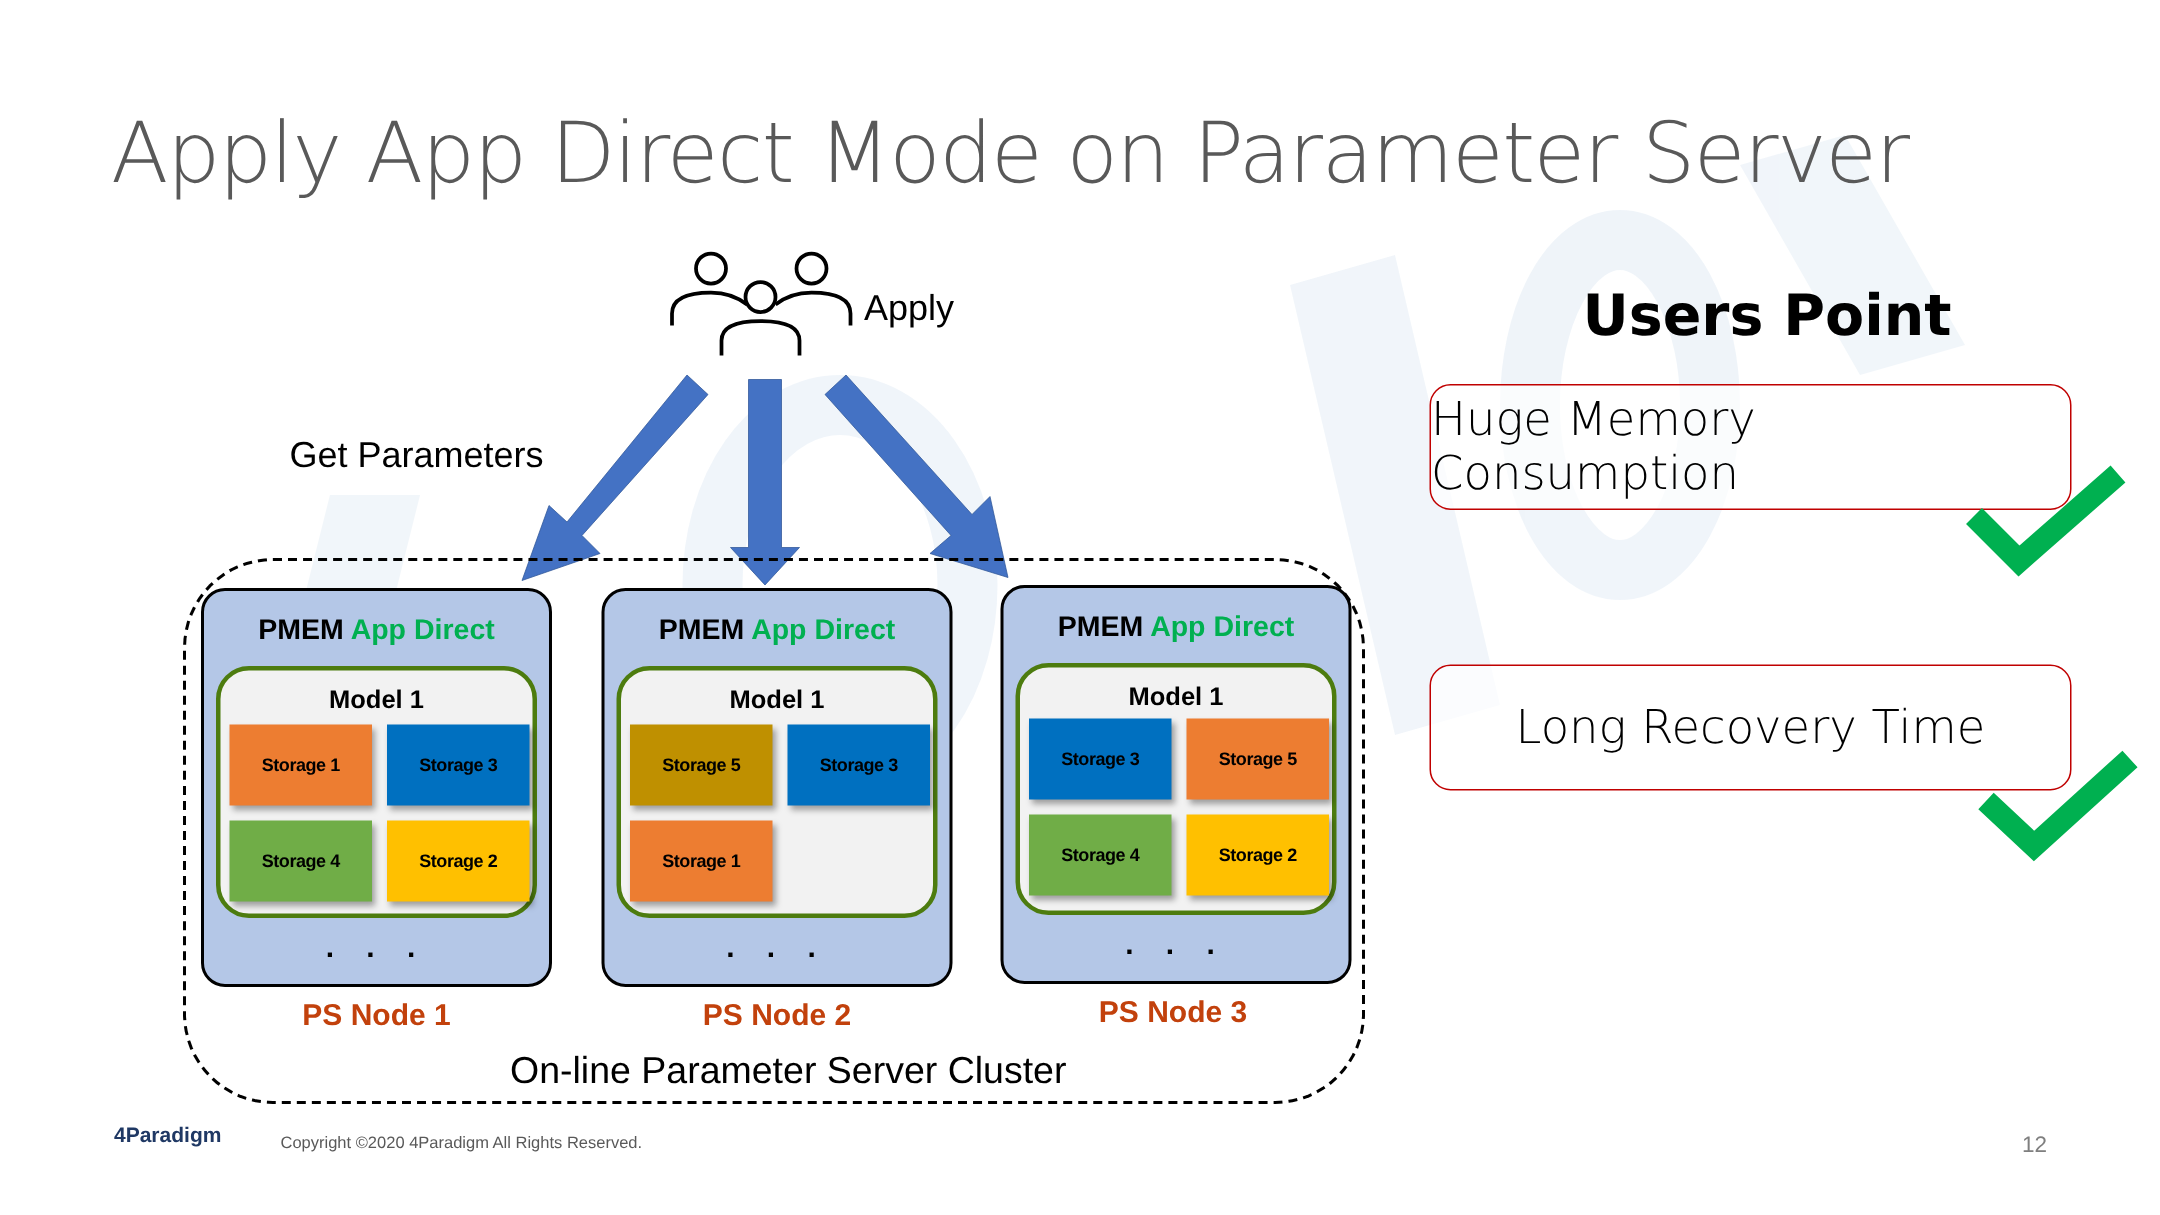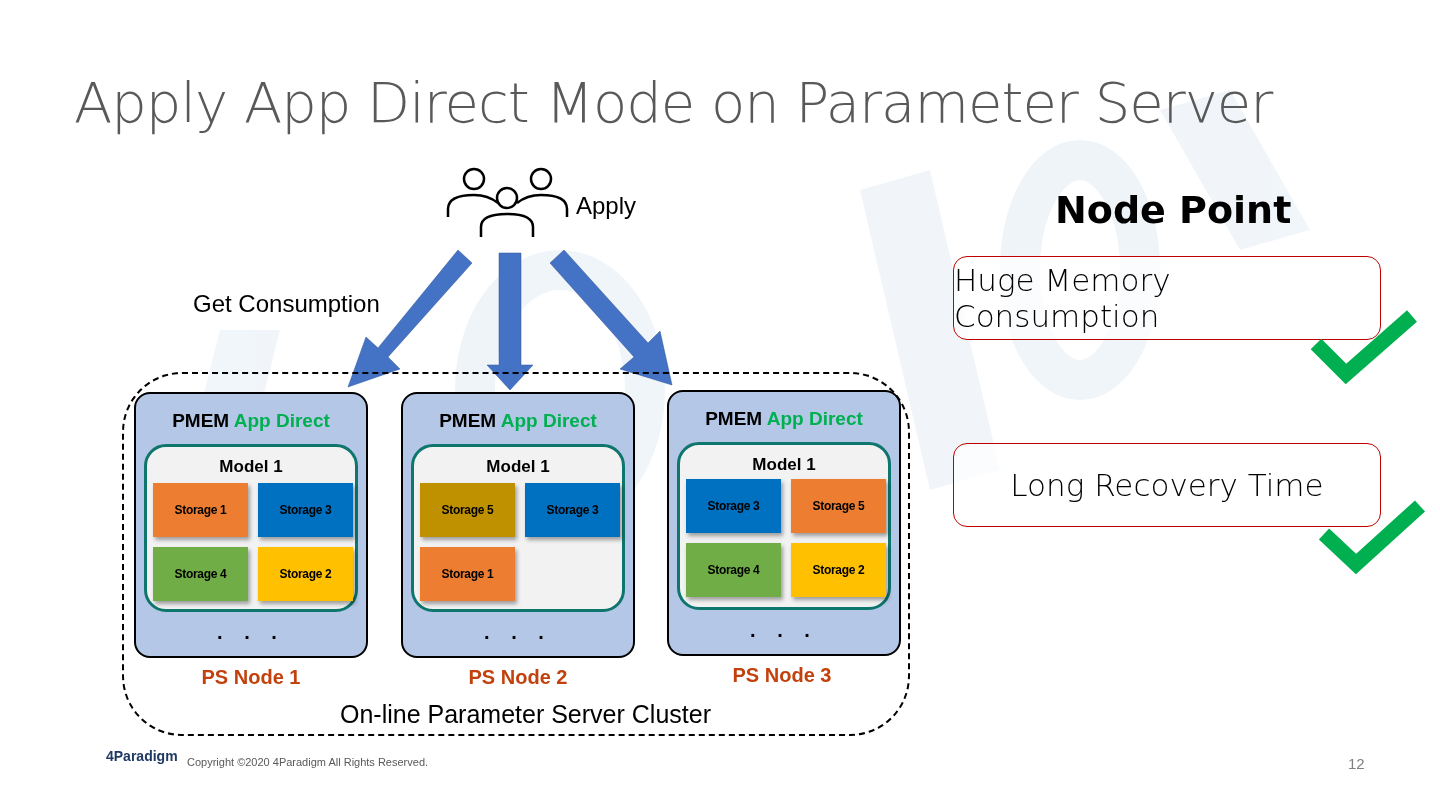--- a/index.html
+++ b/index.html
@@ -7,29 +7,29 @@
   .abs { position:absolute; }
   #watermark { position:absolute; left:0; top:0; width:1440px; height:810px; pointer-events:none; }
   .title { left:74px; top:70px; font-size:56px; color:#595959; font-family:"DejaVu Sans", sans-serif; font-weight:200; letter-spacing:-1px; white-space:nowrap; }
   .users-label { left:576px; top:192px; font-size:24px; color:#000; }
   .get-params { left:193px; top:290px; font-size:24px; color:#000; }
   .cluster { left:122px; top:372px; width:788px; height:364px; border:2px dashed #000; border-radius:60px; box-sizing:border-box; }
   .cluster-label { left:340px; top:700px; font-size:25px; color:#000; }
   .node { position:absolute; width:234px; height:266px; background:#b4c7e7; border:2px solid #000; border-radius:16px; box-sizing:border-box; }
   .node-head { position:absolute; left:0; top:16px; width:100%; text-align:center; font-weight:bold; font-size:19px; color:#000; }
   .node-head .ad { color:#00b050; }
-  .model { position:absolute; left:8px; top:50px; width:214px; height:168px; background:#f2f2f2; border:3px solid #0f766e; border-radius:22px; box-sizing:border-box; }
+  .model { position:absolute; left:8px; top:50px; width:214px; height:168px; background:#f2f2f2; border:3px solid #4d7c0f; border-radius:22px; box-sizing:border-box; }
   .model-title { position:absolute; top:10px; width:100%; text-align:center; font-size:17px; font-weight:bold; color:#000; font-family:"Liberation Sans Narrow","Liberation Sans", sans-serif; }
   .storage { position:absolute; width:95px; height:54px; display:flex; align-items:center; justify-content:center; font-size:12px; font-weight:bold; color:#000; box-shadow:2px 3px 4px rgba(0,0,0,0.35); letter-spacing:-0.3px; }
   .dots { position:absolute; bottom:12px; width:100%; text-align:center; font-size:20px; font-weight:bold; letter-spacing:8px; }
   .node-label { position:absolute; font-weight:bold; font-size:20px; color:#c2410c; text-align:center; width:234px; }
   .pain-title { left:1055px; top:188px; font-size:38px; font-weight:bold; font-family:"DejaVu Sans", sans-serif; color:#000; }
   .pain-box { position:absolute; left:953px; width:428px; height:84px; border:1.5px solid #c00000; border-radius:14px; box-sizing:border-box; background:rgba(255,255,255,0.7); display:flex; align-items:center; justify-content:center; font-size:31px; color:#000; font-family:"DejaVu Sans", sans-serif; font-weight:200; }
   .check { position:absolute; }
-  .footer-logo { left:76px; top:748px; font-size:14px; color:#1f3864; font-weight:bold;margin-left:30px; }
+  .footer-logo { left:76px; top:748px; font-size:14px; color:#1f3864; font-weight:bold; }
   .footer-copy { left:160px; top:756px; font-size:11px; color:#595959;margin-left:27px; }
   .page-num { left:1348px; top:755px; font-size:15px; color:#7f7f7f; }
 </style>
 </head>
 <body>
 
 <svg id="watermark" viewBox="0 0 1440 810">
   <g fill="#e6eef6" opacity="0.55">
     <polygon points="220,330 280,330 200,650 140,650"></polygon>
     <polygon points="860,190 930,170 1000,470 930,490"></polygon>
@@ -45,21 +45,21 @@
   <g fill="none" stroke="#000" stroke-width="2.5">
     <circle cx="30" cy="14" r="10"></circle>
     <path d="M4 52 V44 Q4 30 30 30 Q44 30 54 38"></path>
     <circle cx="97" cy="14" r="10"></circle>
     <path d="M123 52 V44 Q123 30 97 30 Q83 30 73 38"></path>
     <circle cx="63" cy="33" r="10"></circle>
     <path d="M37 72 V62 Q37 49 63 49 Q89 49 89 62 V72"></path>
   </g>
 </svg>
 <div class="abs users-label">Apply</div>
-<div class="abs get-params">Get Consumption</div>
+<div class="abs get-params">Get Parameters</div>
 
 <svg class="abs" style="left:330px;top:245px" width="360" height="150">
   <g fill="#4472c4" stroke="#2f5597" stroke-width="0.5">
     <polygon points="128,5 142,18 58,112 70,124 18,142 36,92 48,103 128,5"></polygon>
     <polygon points="169,8 191,8 191,120 203,120 180,145 157,120 169,120"></polygon>
     <polygon points="220,18 234,5 318,98 330,86 342,140 290,124 304,112"></polygon>
   </g>
 </svg>
 
 <div class="abs cluster"></div>
@@ -105,21 +105,21 @@
     <div class="model-title">Model 1</div>
     <div class="storage" style="left: 6px; top: 34px; background: rgb(0, 112, 192);">Storage 3</div>
     <div class="storage" style="left: 111px; top: 34px; background: rgb(237, 125, 49);">Storage 5</div>
     <div class="storage" style="left: 6px; top: 98px; background: rgb(112, 173, 71);">Storage 4</div>
     <div class="storage" style="left: 111px; top: 98px; background: rgb(255, 192, 0);">Storage 2</div>
   </div>
   <div class="dots">. . .</div>
 </div>
 <div class="node-label" style="left:665px;top:664px">PS Node 3</div>
 
-<div class="abs pain-title">Node Point</div>
+<div class="abs pain-title">Users Point</div>
 
 <div class="pain-box" style="top:256px">Huge Memory Consumption</div>
 <svg class="check" style="left:1308px;top:310px" width="112" height="76">
   <polyline points="8,34 38,64 104,6" fill="none" stroke="#00b050" stroke-width="15"></polyline>
 </svg>
 
 <div class="pain-box" style="top:443px">Long Recovery Time</div>
 <svg class="check" style="left:1316px;top:500px" width="112" height="76">
   <polyline points="8,34 40,64 104,6" fill="none" stroke="#00b050" stroke-width="15"></polyline>
 </svg>

